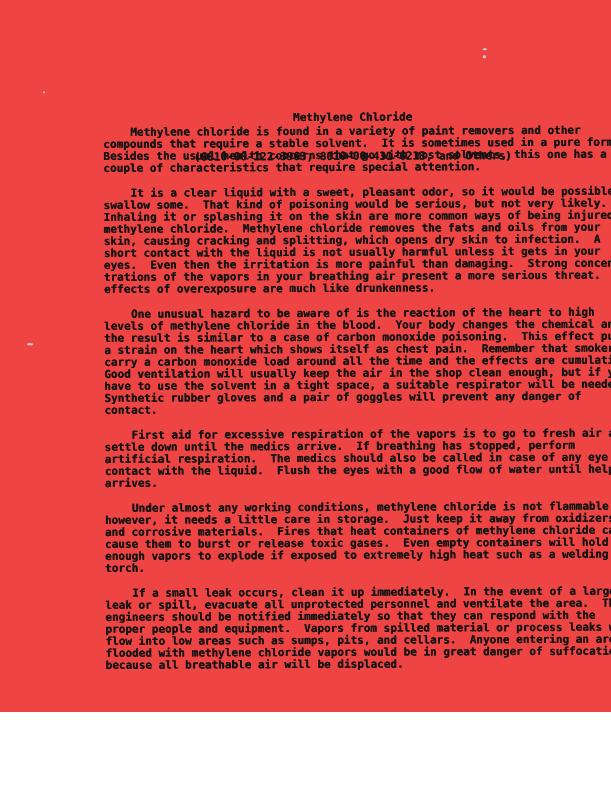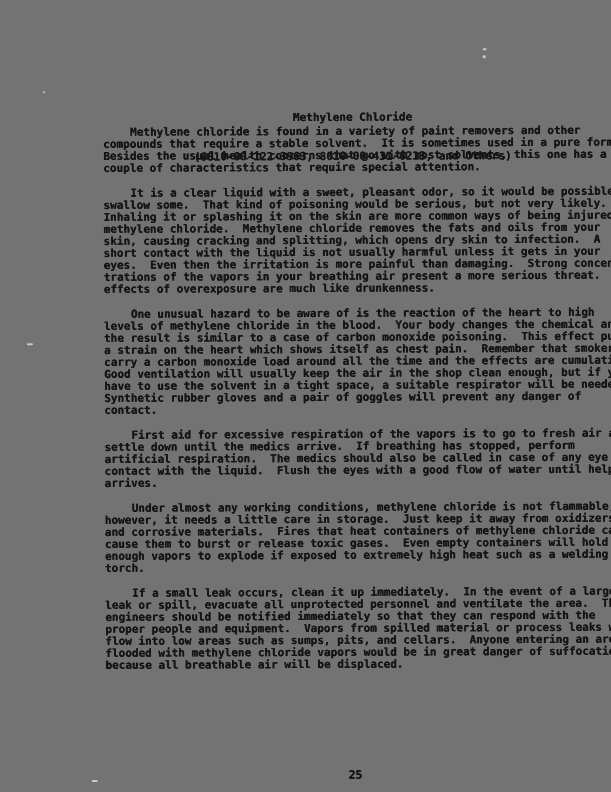--- a/index.html
+++ b/index.html
@@ -1,20 +1,20 @@
 <!DOCTYPE html>
 <html><head>
 <meta charset="utf-8">
 <style>
   html, body { margin: 0; padding: 0; background: #ffffff; }
   .page {
     position: relative;
     width: 611px;
-    height: 792px;
-    background: #737373;
+    height: 712px;
+    background: #ef4444;
     overflow: hidden;
     font-family: "DejaVu Sans Mono", "Liberation Mono", monospace;
     font-weight: 700;
     color: #151515;
     text-shadow: 0.3px 0 0 currentColor; 
   }
   .content {
     position: absolute;
     left: 0; top: 0; right: 0; bottom: 0;
     transform: rotate(-0.25deg); 

